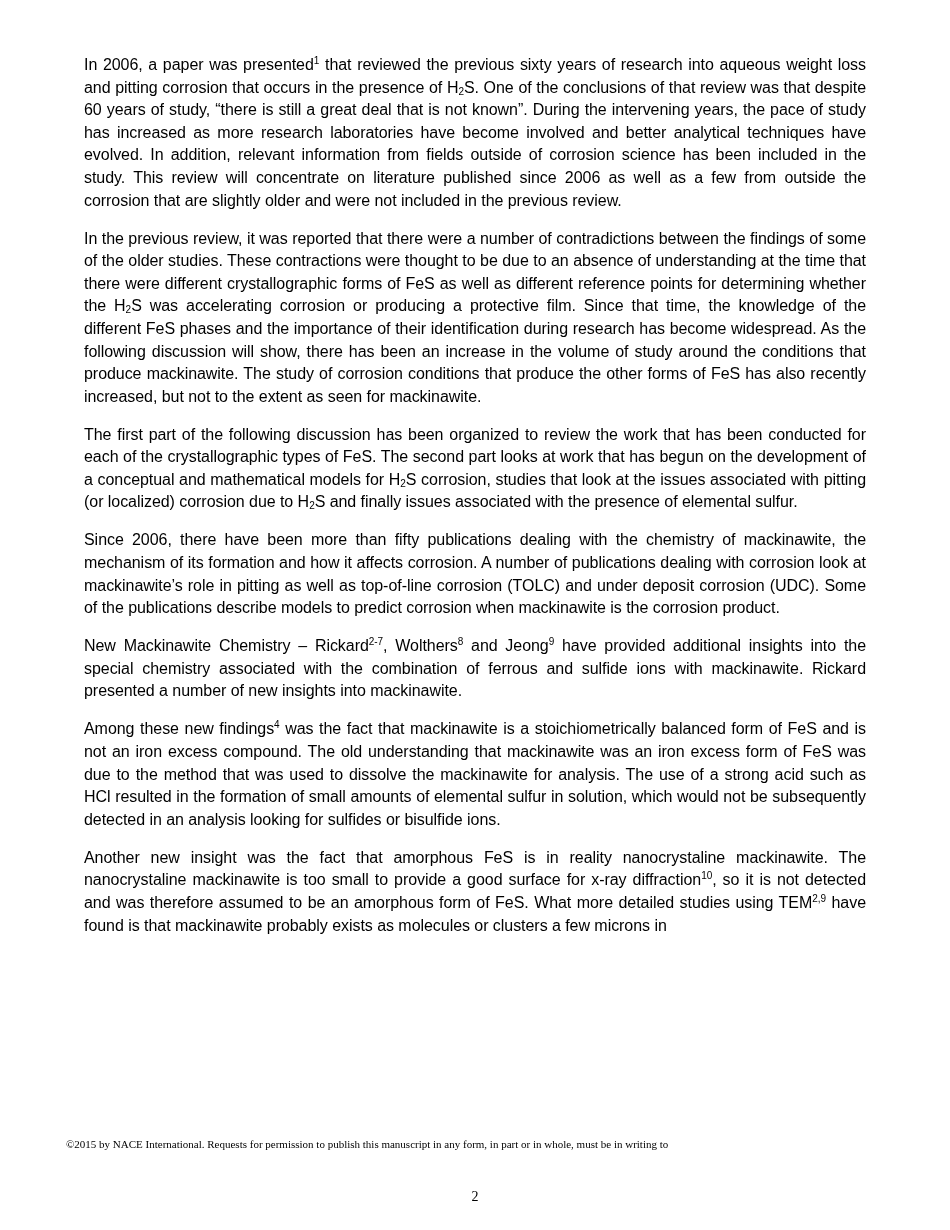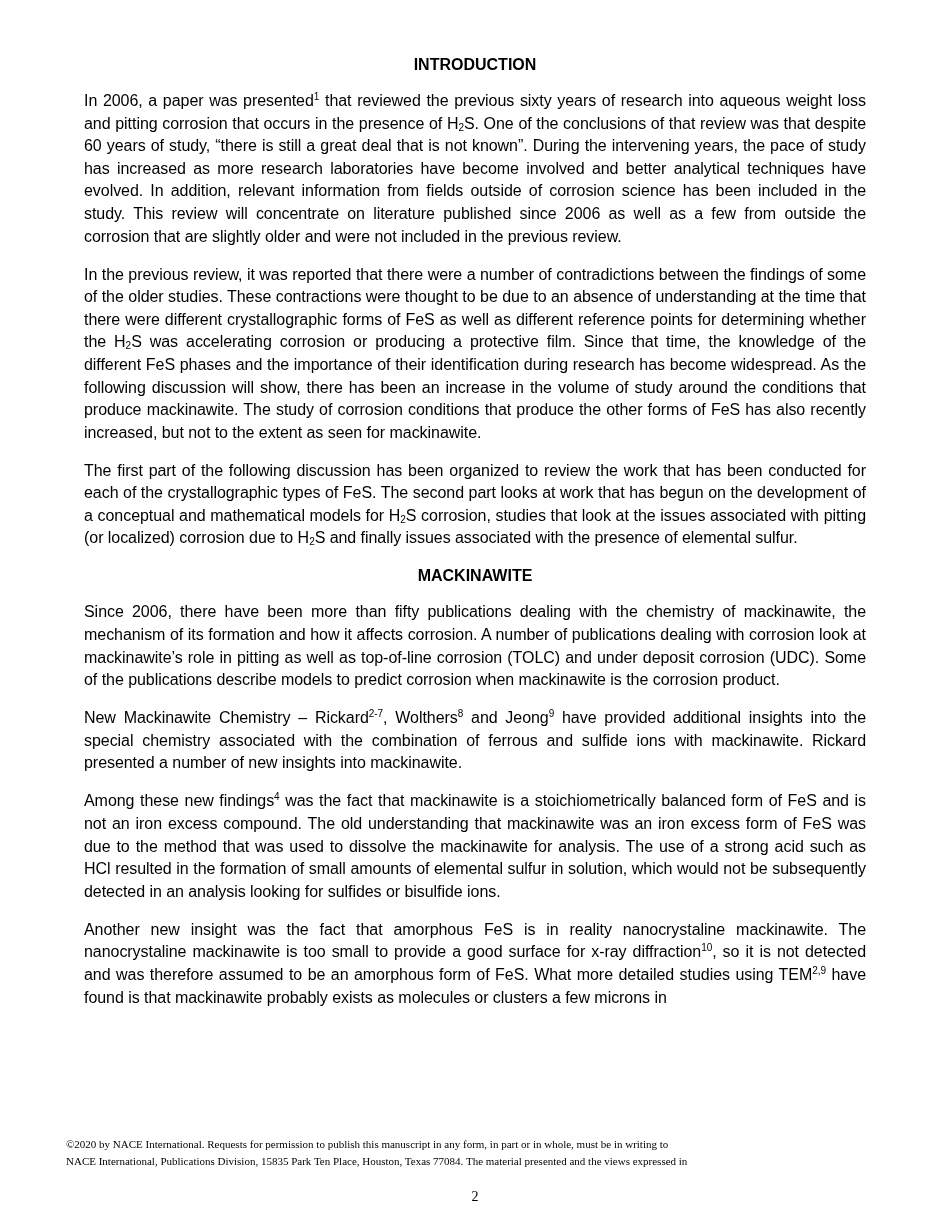--- a/index.html
+++ b/index.html
@@ -64,38 +64,35 @@
       text-align: center;
       font-family: "Liberation Serif", serif;
       font-size: 14px;
     }
   </style>
 </head>
 <body>
 
 <div class="page-body">
 
-  <h2 class="section-heading">INTRODUCTION</h2>
 
   <p class="para"><span>In 2006, a paper was presented</span><sup>1</sup><span> that reviewed the previous sixty years of research into aqueous weight loss and pitting corrosion that occurs in the presence of H</span><sub>2</sub><span>S.  One of the conclusions of that review was that despite 60 years of study, “there is still a great deal that is not known”.  During the intervening years, the pace of study has increased as more research laboratories have become involved and better analytical techniques have evolved.  In addition, relevant information from fields outside of corrosion science has been included in the study.  This review will concentrate on literature published since 2006 as well as a few from outside the corrosion that are slightly older and were not included in the previous review.</span></p>
 
   <p class="para"><span>In the previous review, it was reported that there were a number of contradictions between the findings of some of the older studies.  These contractions were thought to be due to an absence of understanding at the time that there were different crystallographic forms of FeS as well as different reference points for determining whether the H</span><sub>2</sub><span>S was accelerating corrosion or producing a protective film.  Since that time, the knowledge of the different FeS phases and the importance of their identification during research has become widespread.  As the following discussion will show, there has been an increase in the volume of study around the conditions that produce mackinawite.  The study of corrosion conditions that produce the other forms of FeS has also recently increased, but not to the extent as seen for mackinawite.</span></p>
 
   <p class="para"><span>The first part of the following discussion has been organized to review the work that has been conducted for each of the crystallographic types of FeS.  The second part looks at work that has begun on the development of a conceptual and mathematical models for H</span><sub>2</sub><span>S corrosion, studies that look at the issues associated with pitting (or localized) corrosion due to H</span><sub>2</sub><span>S and finally issues associated with the presence of elemental sulfur.</span></p>
 
-  <h2 class="section-heading">MACKINAWITE</h2>
 
   <p class="para">Since 2006, there have been more than fifty publications dealing with the chemistry of mackinawite, the mechanism of its formation and how it affects corrosion.  A number of publications dealing with corrosion look at mackinawite’s role in pitting as well as top-of-line corrosion (TOLC) and under deposit corrosion (UDC).  Some of the publications describe models to predict corrosion when mackinawite is the corrosion product.</p>
 
   <p class="para"><span class="italic-lead">New Mackinawite Chemistry</span><span> – Rickard</span><sup>2-7</sup><span>, Wolthers</span><sup>8</sup><span> and Jeong</span><sup>9</sup><span> have provided additional insights into the special chemistry associated with the combination of ferrous and sulfide ions with mackinawite.  Rickard presented a number of new insights into mackinawite.</span></p>
 
   <p class="para"><span>Among these new findings</span><sup>4</sup><span> was the fact that mackinawite is a stoichiometrically balanced form of FeS and is not an iron excess compound.  The old understanding that mackinawite was an iron excess form of FeS was due to the method that was used to dissolve the mackinawite for analysis.  The use of a strong acid such as HCl resulted in the formation of small amounts of elemental sulfur in solution, which would not be subsequently detected in an analysis looking for sulfides or bisulfide ions.</span></p>
 
   <p class="para"><span>Another new insight was the fact that amorphous FeS is in reality nanocrystaline mackinawite.  The nanocrystaline mackinawite is too small to provide a good surface for x-ray diffraction</span><sup>10</sup><span>, so it is not detected and was therefore assumed to be an amorphous form of FeS.  What more detailed studies using TEM</span><sup>2,9</sup><span> have found is that mackinawite probably exists as molecules or clusters a few microns in</span></p>
 
 </div>
 
 <div class="footer">
-  <div>©2020 by NACE International. Requests for permission to publish this manuscript in any form, in part or in whole, must be in writing to</div>
-  <div>NACE International, Publications Division, 15835 Park Ten Place, Houston, Texas 77084. The material presented and the views expressed in</div>
+  <div>©2015 by NACE International. Requests for permission to publish this manuscript in any form, in part or in whole, must be in writing to</div>
 </div>
 
 <div class="page-number">2</div>
 
 </body></html>

